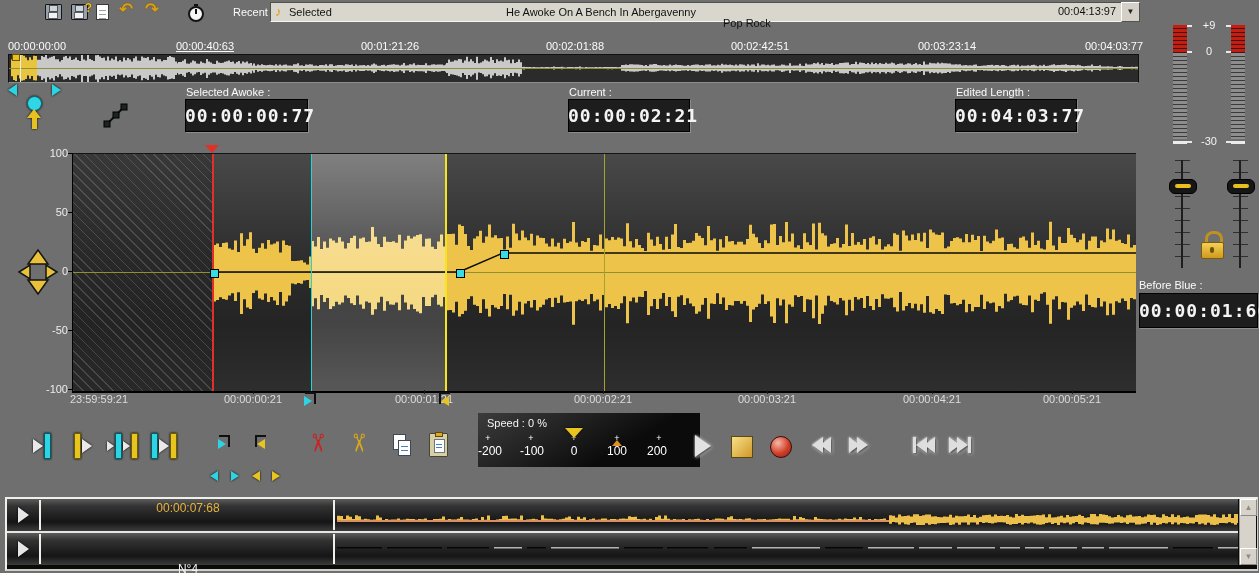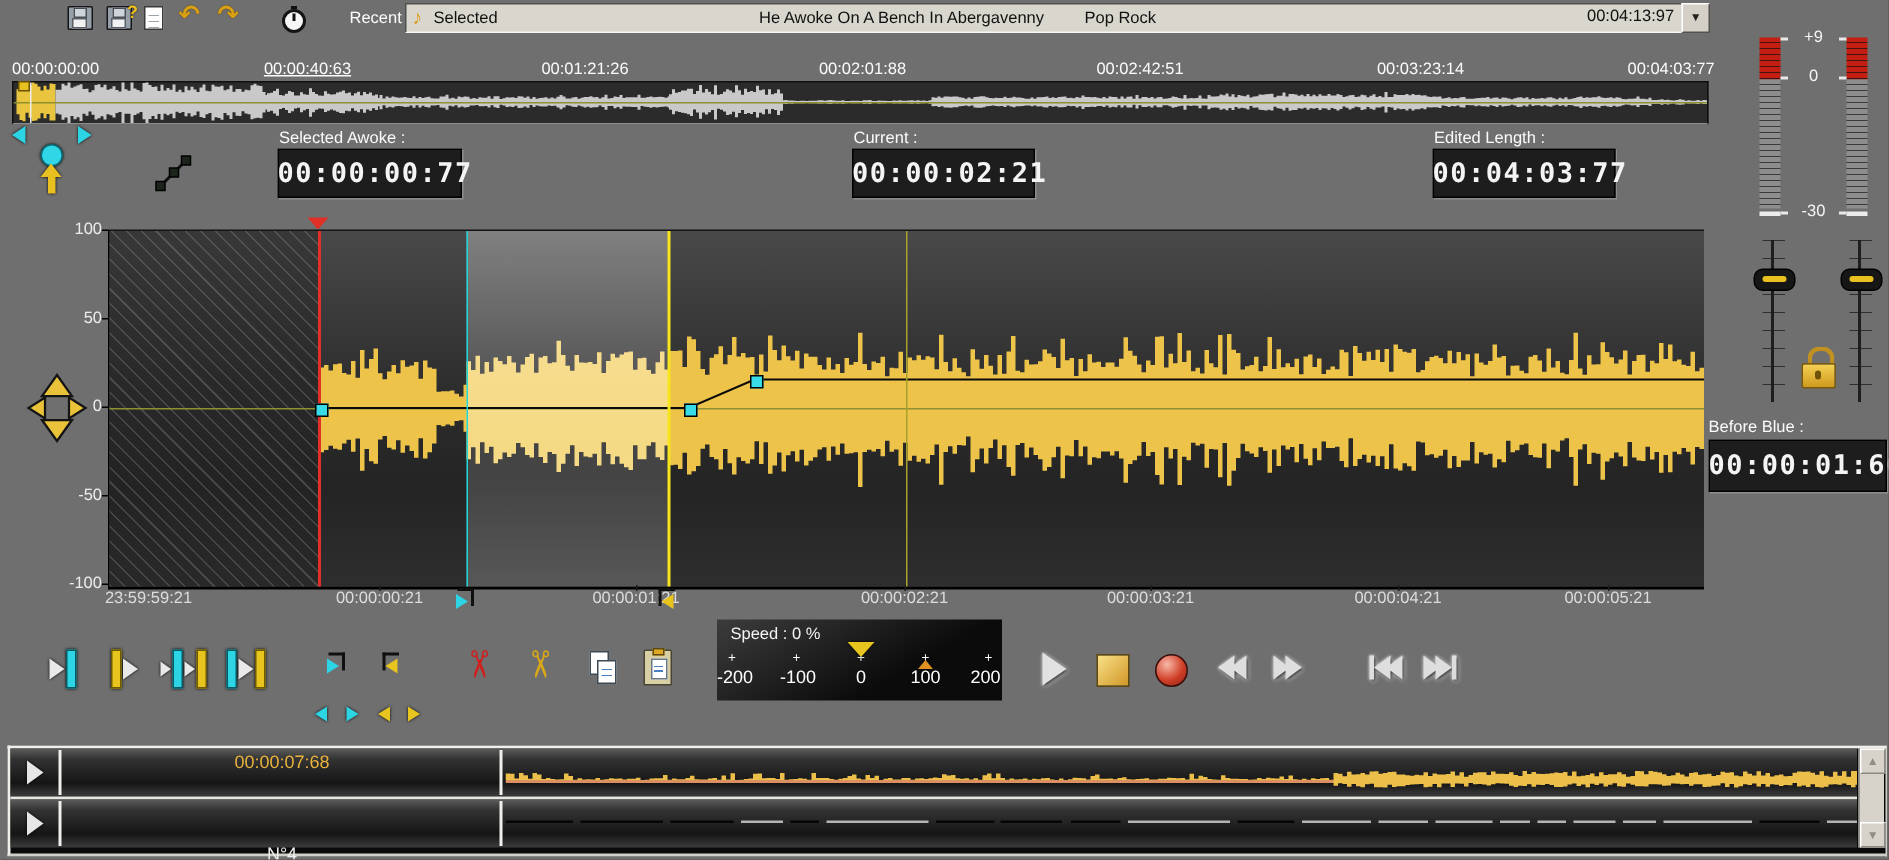--- a/index.html
+++ b/index.html
@@ -18,21 +18,21 @@
   .arrowglyph{font-size:17px;line-height:16px;color:#d8a014;font-weight:bold;text-shadow:0 0 1px #5a4000;}
   .clockicon{width:12px;height:12px;border-radius:50%;background:#f6f6f6;border:2px solid #141414;position:relative;}
   .clockicon::before{content:"";position:absolute;left:5px;top:1px;width:2px;height:5px;background:#111;}
   .clockicon::after{content:"";position:absolute;left:4px;top:-4px;width:4px;height:2px;background:#111;}
   .recent-label{position:absolute;left:233px;top:6px;color:#fbfbfb;}
   .combo{position:absolute;left:270px;top:2px;width:850px;height:18px;background:#d9d6cd;color:#111;
      border-top:1px solid #50504c;border-left:1px solid #50504c;border-bottom:1px solid #f6f6f2;border-right:1px solid #f6f6f2;cursor:pointer;}
   .combo .note{position:absolute;left:4px;top:1px;color:#e09a18;font-size:13px;font-weight:bold;}
   .combo .artist{position:absolute;left:18px;top:3px;}
   .combo .title{position:absolute;left:235px;top:3px;}
-  .combo .genre{position:absolute;left:452px;top:3px;}
+  .combo .genre{position:absolute;left:452px;top:14px;}
   .combo-btn{position:absolute;left:1121px;top:2px;width:17px;height:18px;background:#d4d0c7;text-align:center;line-height:17px;color:#222;font-size:8px;cursor:pointer;
      border-top:1px solid #fff;border-left:1px solid #fff;border-bottom:1px solid #55534e;border-right:1px solid #55534e;}
 
   
   .ttl{position:absolute;top:40px;color:#fbfbfb;white-space:nowrap;}
   .ttl.c{transform:translateX(-50%);}
   .overview{position:absolute;left:8px;top:54px;width:1129px;height:27px;background:#2b2b2b;border:1px solid #101010;border-bottom:1px solid #8d8d8d;cursor:pointer;}
   .ov-cursor{position:absolute;left:11px;top:0;width:1px;height:27px;background:#eceonce;background:#ececec;}
   .ov-mark{position:absolute;left:3px;top:-1px;width:6px;height:5px;background:#e8c020;border:1px solid #6b5200;}
 
@@ -105,21 +105,21 @@
   .tri-r-w.sm{border-top-width:5px;border-bottom-width:5px;border-left-width:7px;}
   .scis{position:absolute;top:430px;font-size:25px;line-height:26px;transform:rotate(90deg);cursor:pointer;}
   .copyic{position:absolute;left:393px;top:434px;width:20px;height:24px;cursor:pointer;}
   .copyic .p1,.copyic .p2{position:absolute;width:11px;height:14px;background:#fff;border:1px solid #3c4a55;}
   .copyic .p1{left:0;top:0;} .copyic .p2{left:5px;top:6px;background-image:repeating-linear-gradient(180deg,transparent 0 3px,#4a80c0 3px 4px);background-size:7px 9px;background-position:2px 2px;background-repeat:no-repeat;}
   .pasteic{position:absolute;left:429px;top:433px;width:17px;height:22px;background:#d9cfa4;border:1px solid #4a4435;border-radius:1px;cursor:pointer;}
   .pasteic::before{content:"";position:absolute;left:5px;top:-2px;width:6px;height:3px;background:#e0a828;border:1px solid #5c4a10;}
   .pasteic::after{content:"";position:absolute;left:4px;top:5px;width:9px;height:12px;background:#fff;border:1px solid #687888;
      background-image:repeating-linear-gradient(180deg,transparent 0 2px,#4a80c0 2px 3px);background-size:6px 8px;background-position:1px 2px;background-repeat:no-repeat;}
 
-  .speed{position:absolute;left:478px;top:413px;width:190px;height:54px;background:linear-gradient(150deg,#3c3c3c,#0b0b0b 65%);color:#f4f4f4;cursor:pointer;}
+  .speed{position:absolute;left:478px;top:413px;width:190px;height:54px;background:linear-gradient(150deg,#3c3c3c,#0b0b0b 65%);color:#f4f4f4;cursor:pointer;padding-left:32px;}
   .speed .cap{position:absolute;left:9px;top:4px;}
   .speed .plus{position:absolute;top:20px;width:12px;text-align:center;font-size:9px;color:#fff;transform:translateX(-50%);}
   .speed .num{position:absolute;top:31px;font-size:12px;color:#fff;transform:translateX(-50%);}
   .speed .hndl{position:absolute;left:96px;top:15px;transform:translateX(-50%);width:0;height:0;
      border-left:9px solid transparent;border-right:9px solid transparent;border-top:10px solid #e8c41e;filter:drop-shadow(0 0 1px #000);}
   .speed .sub{position:absolute;left:139px;top:27px;transform:translateX(-50%);width:0;height:0;
      border-left:5px solid transparent;border-right:5px solid transparent;border-bottom:6px solid #e09020;}
 
   .tr-sil{filter:drop-shadow(1px 1px 1px #303030) drop-shadow(0 0 1px #fff);}
   .playbtn{position:absolute;left:695px;top:435px;width:0;height:0;border-top:11px solid transparent;border-bottom:11px solid transparent;border-left:16px solid #e2e2e2;cursor:pointer;}

